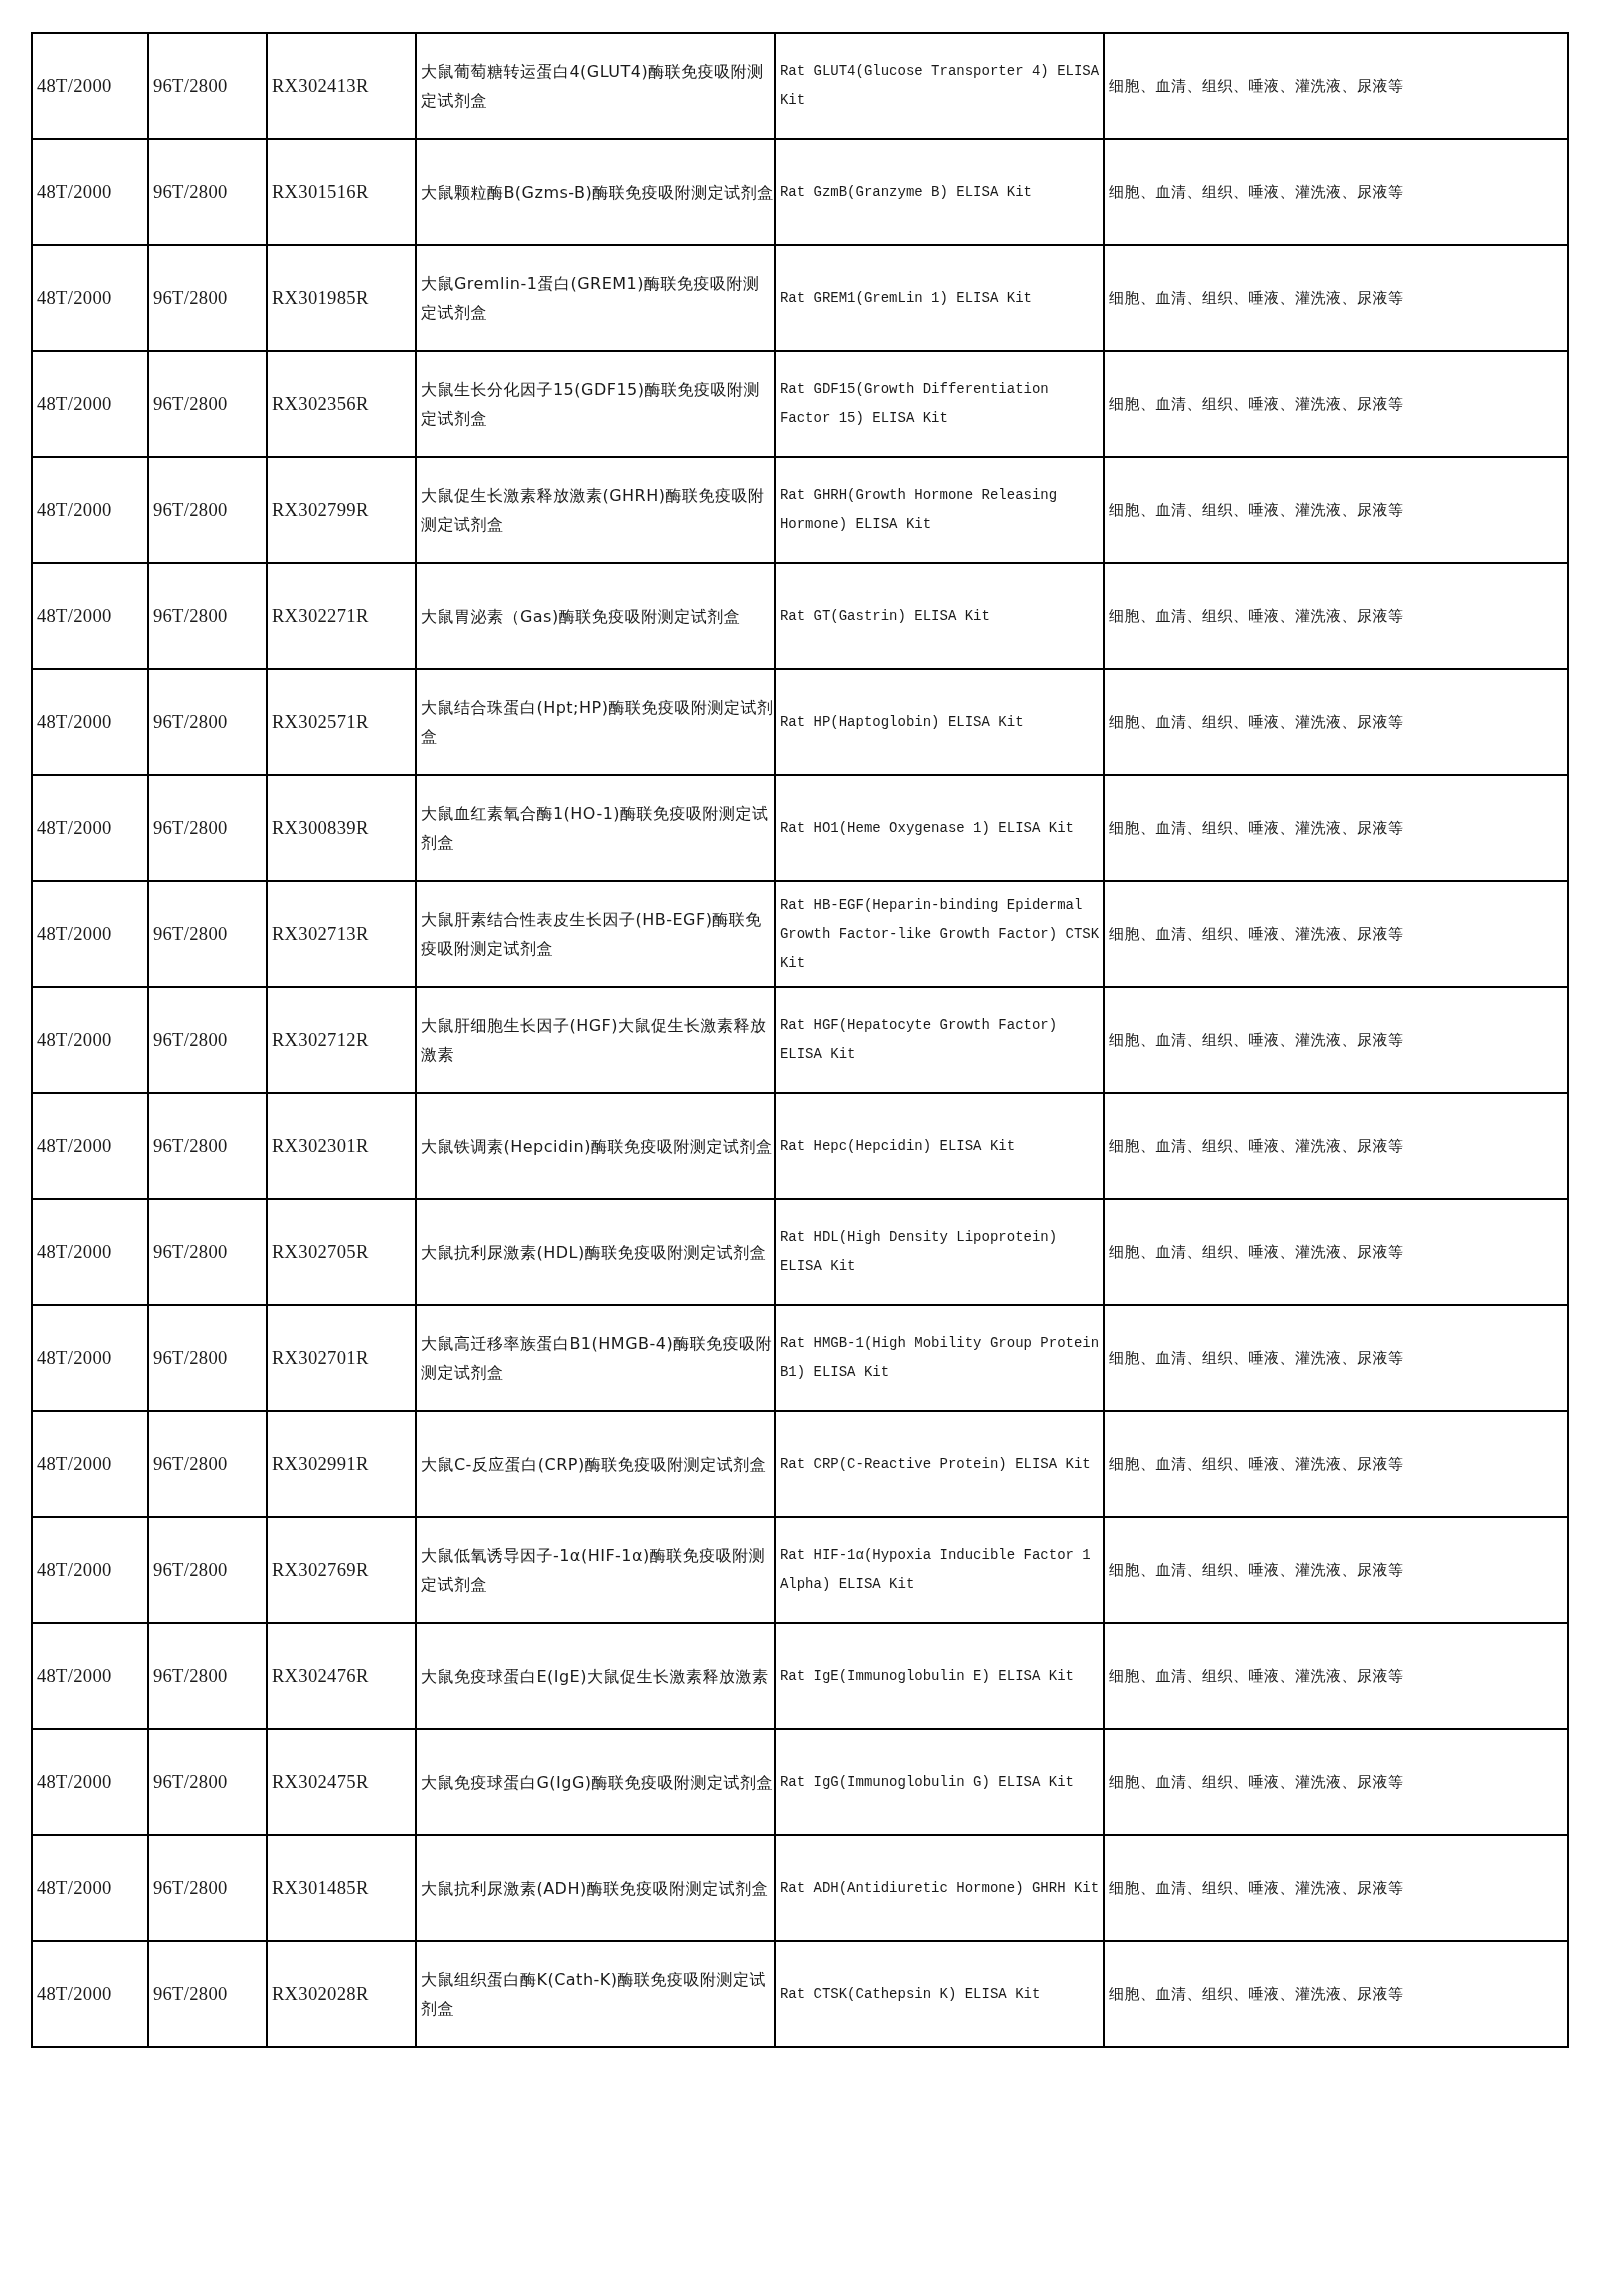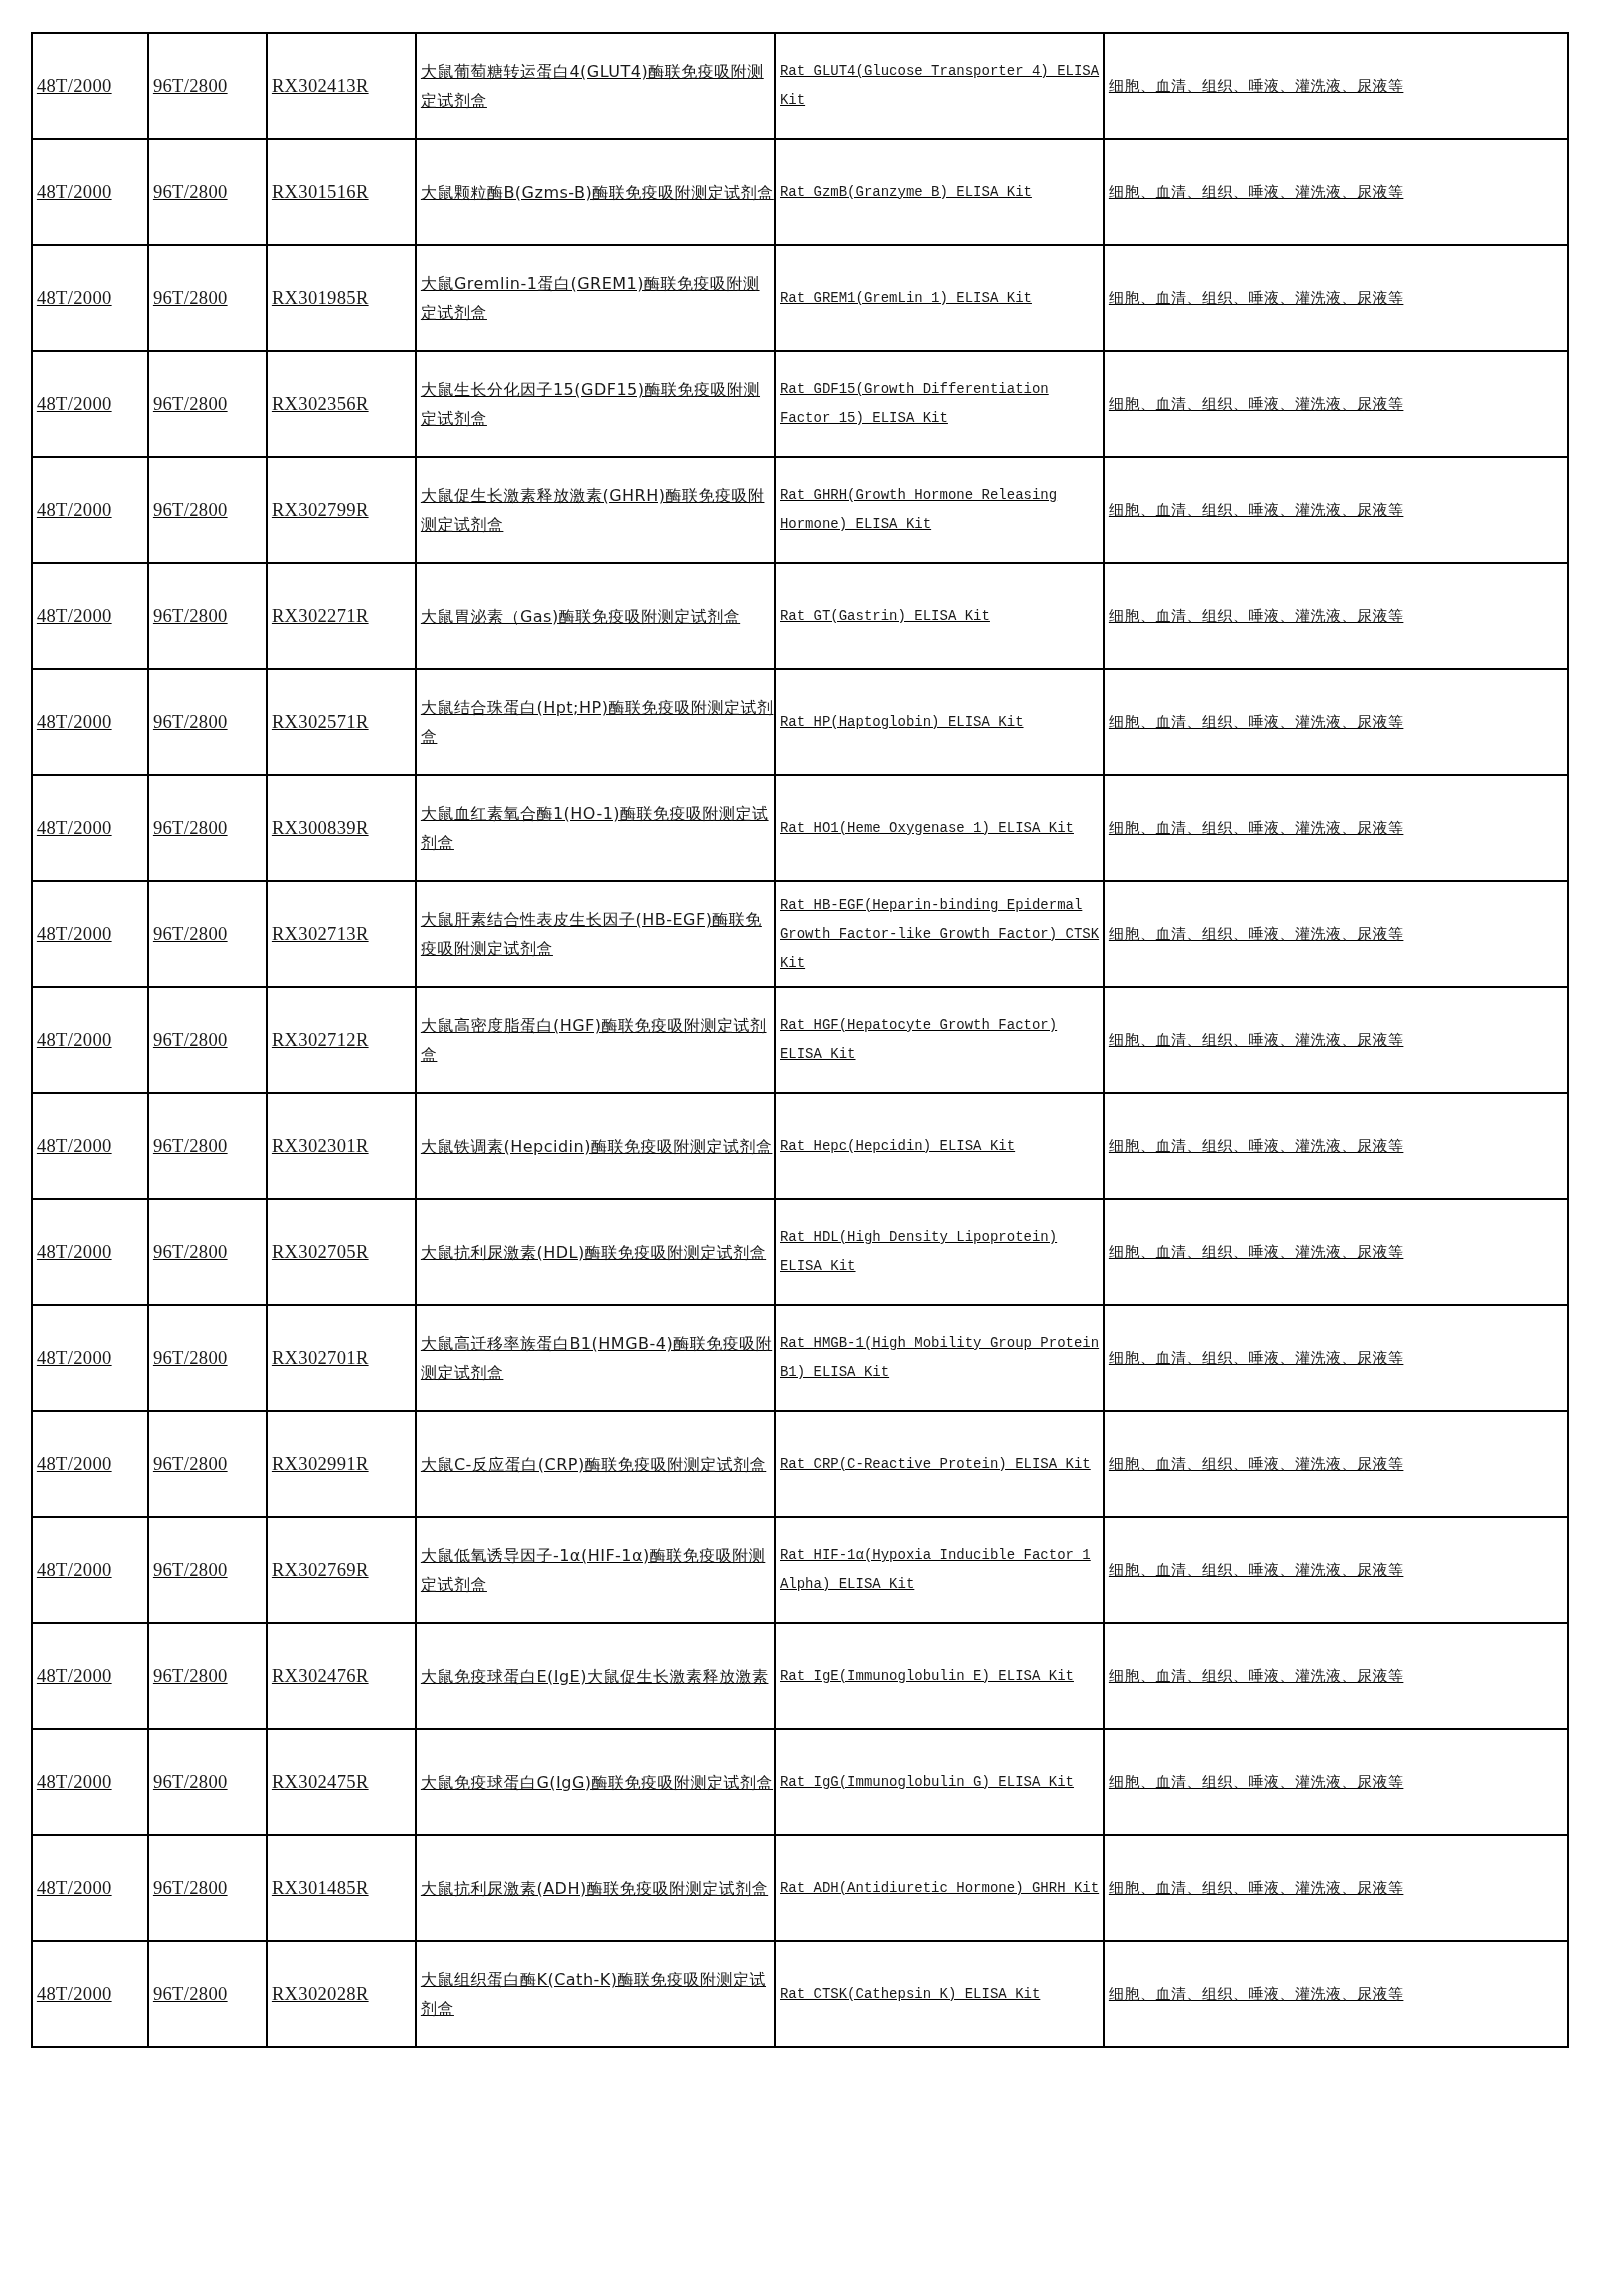--- a/index.html
+++ b/index.html
@@ -10,21 +10,20 @@
   body {
     width: 1621px;
     height: 2293px;
     position: relative;
     overflow: hidden;
   }
   .page {
     position: absolute;
     left: 31px;
     top: 32px;
-    text-decoration: underline;
   }
   table.catalog {
     border-collapse: collapse;
     table-layout: fixed;
     width: 1535px;
   }
   table.catalog td {
     border: 2.9px solid #000000;
     height: 106px;
     padding: 0 0 0 3.9px;
@@ -167,21 +166,21 @@
     <td class="c-cn"> 大鼠肝素结合性表皮生长因子(HB-EGF)酶联免疫吸附测定试剂盒</td>
     <td class="c-en">
             <span class="clip">Rat HB-EGF(Heparin-binding Epidermal Growth Factor-like Growth Factor) CTSK Kit</span>
           </td>
     <td class="c-sample">细胞、血清、组织、唾液、灌洗液、尿液等</td>
   </tr>
         <tr>
     <td class="c-small">48T/2000</td>
     <td class="c-large">96T/2800</td>
     <td class="c-cat">RX302712R</td>
-    <td class="c-cn">大鼠高密度脂蛋白(HGF)酶联免疫吸附测定试剂盒</td>
+    <td class="c-cn">大鼠肝细胞生长因子(HGF)大鼠促生长激素释放激素</td>
     <td class="c-en">
             <span class="clip">Rat HGF(Hepatocyte Growth Factor) ELISA Kit</span>
           </td>
     <td class="c-sample">细胞、血清、组织、唾液、灌洗液、尿液等</td>
   </tr>
         <tr>
     <td class="c-small">48T/2000</td>
     <td class="c-large">96T/2800</td>
     <td class="c-cat">RX302301R</td>
     <td class="c-cn">大鼠铁调素(Hepcidin)酶联免疫吸附测定试剂盒</td>

